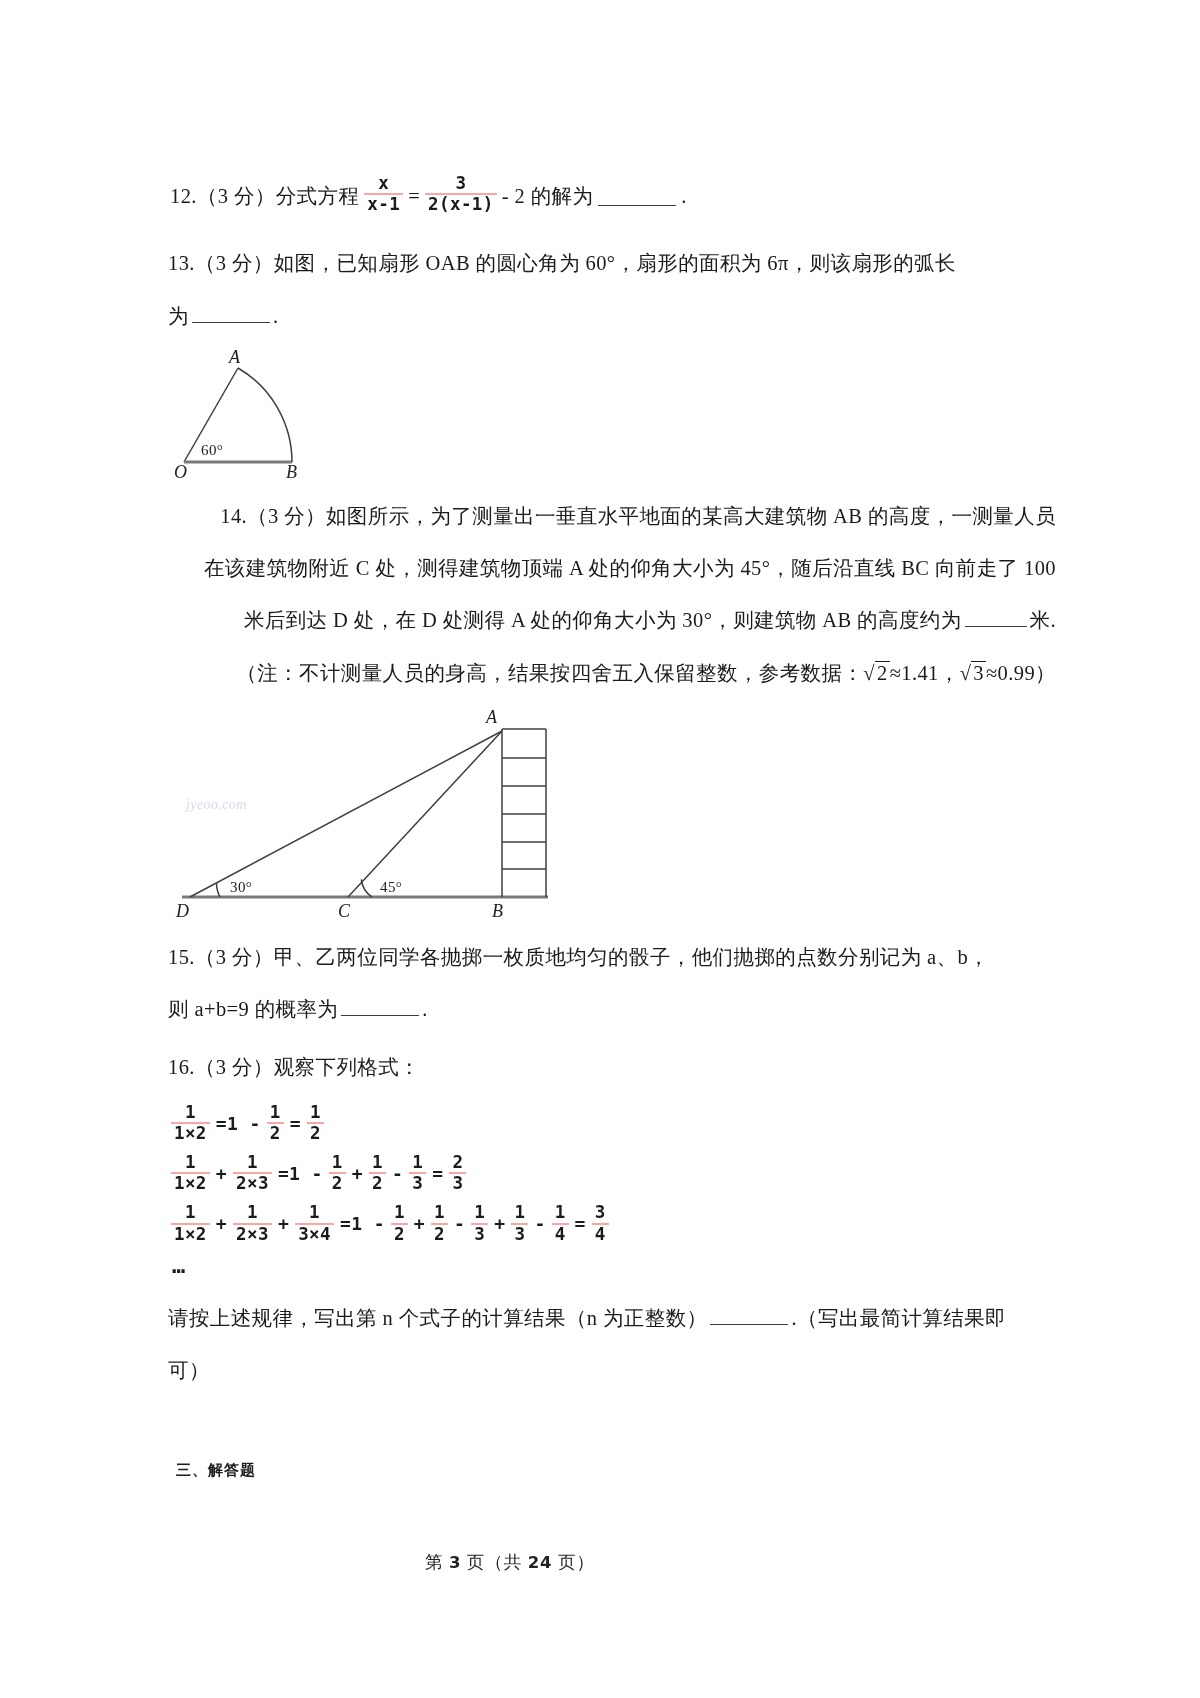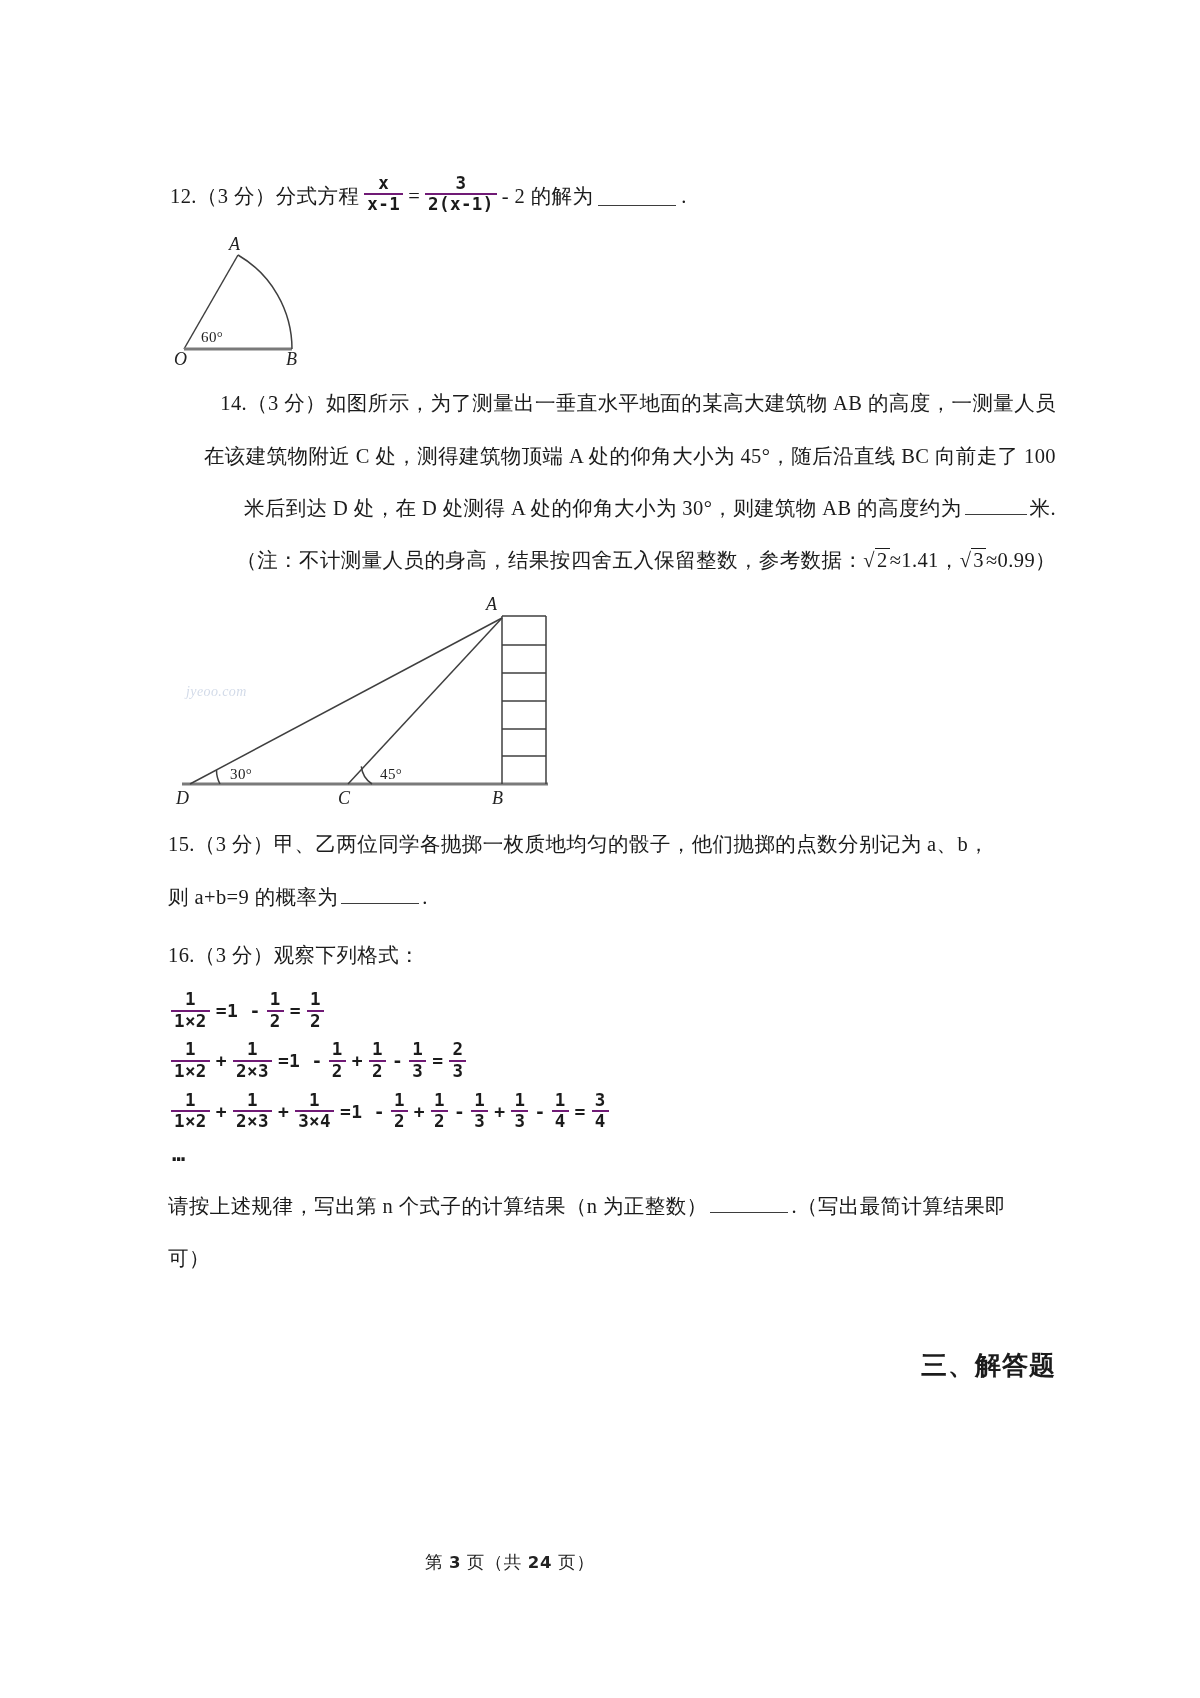--- a/index.html
+++ b/index.html
@@ -11,21 +11,21 @@
   .doc{position:absolute;left:168px;top:126px;width:888px;font-size:20.5px;letter-spacing:.4px;}
   .para{line-height:2.55;}
   .qblock{margin-bottom:6px;}
   
   .frac{
     display:inline-flex;flex-direction:column;align-items:center;vertical-align:middle;
     line-height:1.12;font-size:17.5px;font-weight:bold;text-align:center;
     font-family:"DejaVu Sans Mono","Liberation Mono",monospace;margin:0 3px;position:relative;top:-2px;
   }
   .frac .fnum{padding:0 3px;}
-  .frac .fden{border-top:2px solid #701a75;padding:0 3px;}
+  .frac .fden{border-top:2px solid #fca5a5;padding:0 3px;}
   
   .blank{display:inline-block;width:78px;height:1em;border-bottom:1.6px solid #3d3d3d;vertical-align:baseline;margin:0 3px;}
   .blank.short{width:62px;}
   
   .sqrt{white-space:nowrap;display:inline;}
   .rsign{display:inline-block;}
   .rad{border-top:1.8px solid #1b1b1b;padding:0 2px;}
   sup{font-size:12.5px;}
   
   .inline-eq{display:inline-flex;align-items:center;vertical-align:middle;position:relative;top:-1px;margin-top:45px;}
@@ -43,21 +43,21 @@
   .fig-sector{margin:8px 0 4px 6px;}
   .fig-building{margin:10px 0 6px 2px;}
   svg .thin{stroke:#3f3f3f;stroke-width:1.5;fill:none;}
   svg .thick{stroke:#7a7a7a;stroke-width:3;fill:none;}
   svg .rung{stroke:#3f3f3f;stroke-width:1.6;}
   svg text{font-family:"Liberation Serif","DejaVu Serif",serif;fill:#222;}
   .pt-label{font-style:italic;font-size:18px;}
   .ang-label{font-size:15px;}
   .wmark{font-size:14px;fill:#aebdd6;opacity:.55;font-style:italic;}
   
-  .sec-title{font-weight:bold;font-size:26px;margin:64px 0 10px 8px;font-family:"DejaVu Sans","Liberation Sans",sans-serif;letter-spacing:1px;text-align:right;}
+  .sec-title{font-weight:bold;font-size:15px;margin:64px 0 10px 8px;font-family:"DejaVu Sans","Liberation Sans",sans-serif;letter-spacing:1px;}
   
   .footer{position:absolute;left:0;top:1550px;width:1020px;text-align:center;font-size:17.5px;letter-spacing:1px;color:#222;}
   .footer .num{font-family:"DejaVu Sans","Liberation Sans",sans-serif;font-weight:bold;font-size:16.5px;}
 </style>
 </head>
 <body>
 
 <div class="doc">
 
   <div class="qblock para" style="margin-bottom:14px;">
@@ -71,20 +71,26 @@
       <span class="frac">
         <span class="fnum">3</span>
         <span class="fden">2(x-1)</span>
       </span>
       <span class="etok">- 2 的解为</span>
       <span class="blank"></span>
       <span class="etok">.</span>
     </span>
   </div>
 
+  <div class="qblock para">
+    <div>13.（3 分）如图，已知扇形 OAB 的圆心角为 60°，扇形的面积为 6π，则该扇形的弧长</div>
+    <div>
+      <span>为</span><span class="blank"></span><span>.</span>
+    </div>
+  </div>
 
   <svg class="figure fig-sector" width="140" height="130" viewBox="0 0 140 130">
     <path class="thin" d="M10,112 L64,18"></path>
     <path class="thick" d="M10,112 L118,112"></path>
     <path class="thin" d="M64,18 A109,109 0 0 1 118,112"></path>
     <text class="pt-label" x="55" y="13">A</text>
     <text class="pt-label" x="0" y="128">O</text>
     <text class="pt-label" x="112" y="128">B</text>
     <text class="ang-label" x="27" y="105">60°</text>
   </svg>

